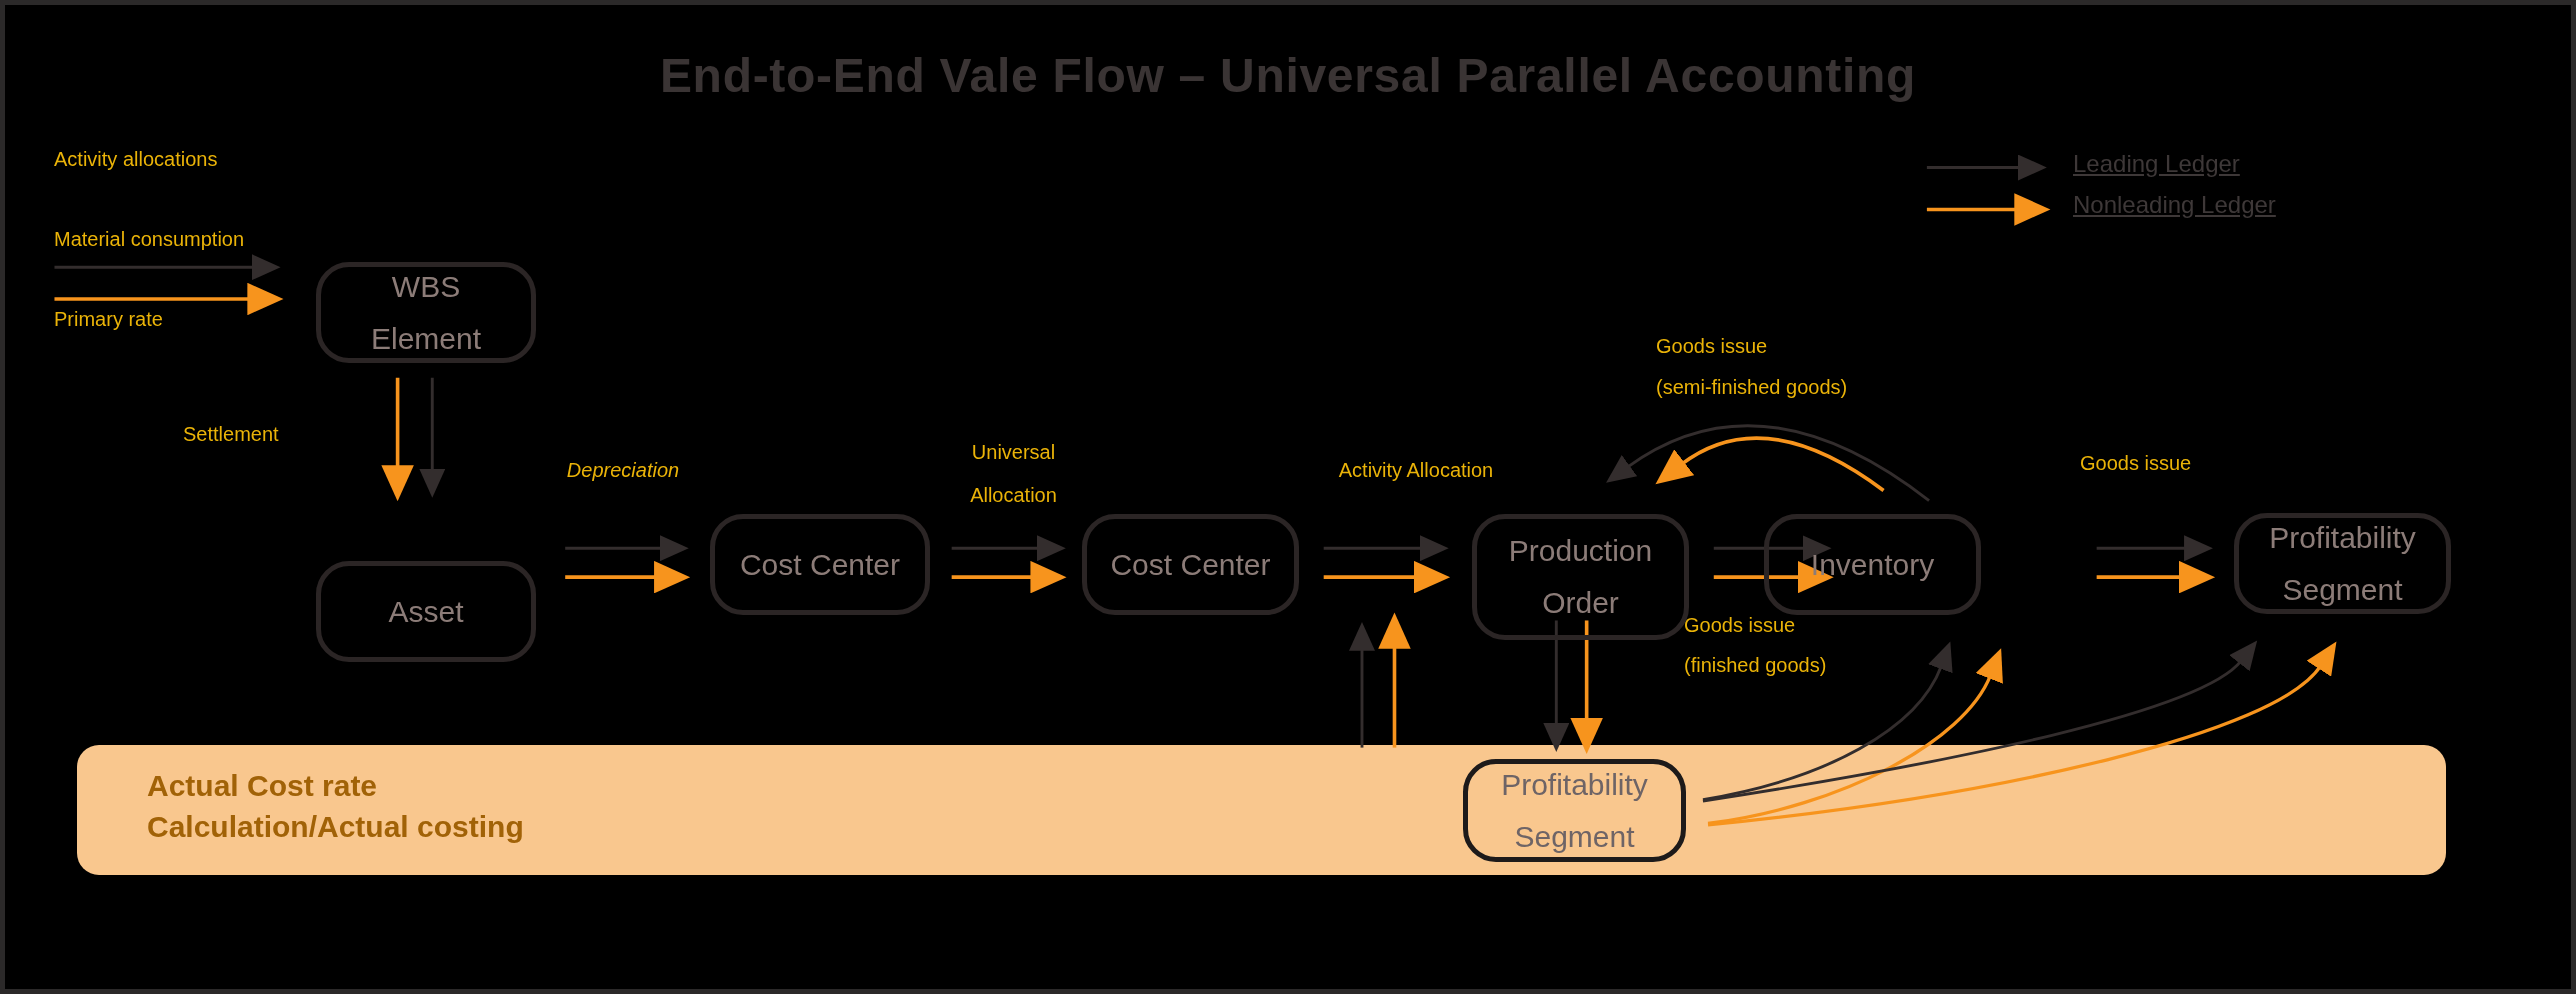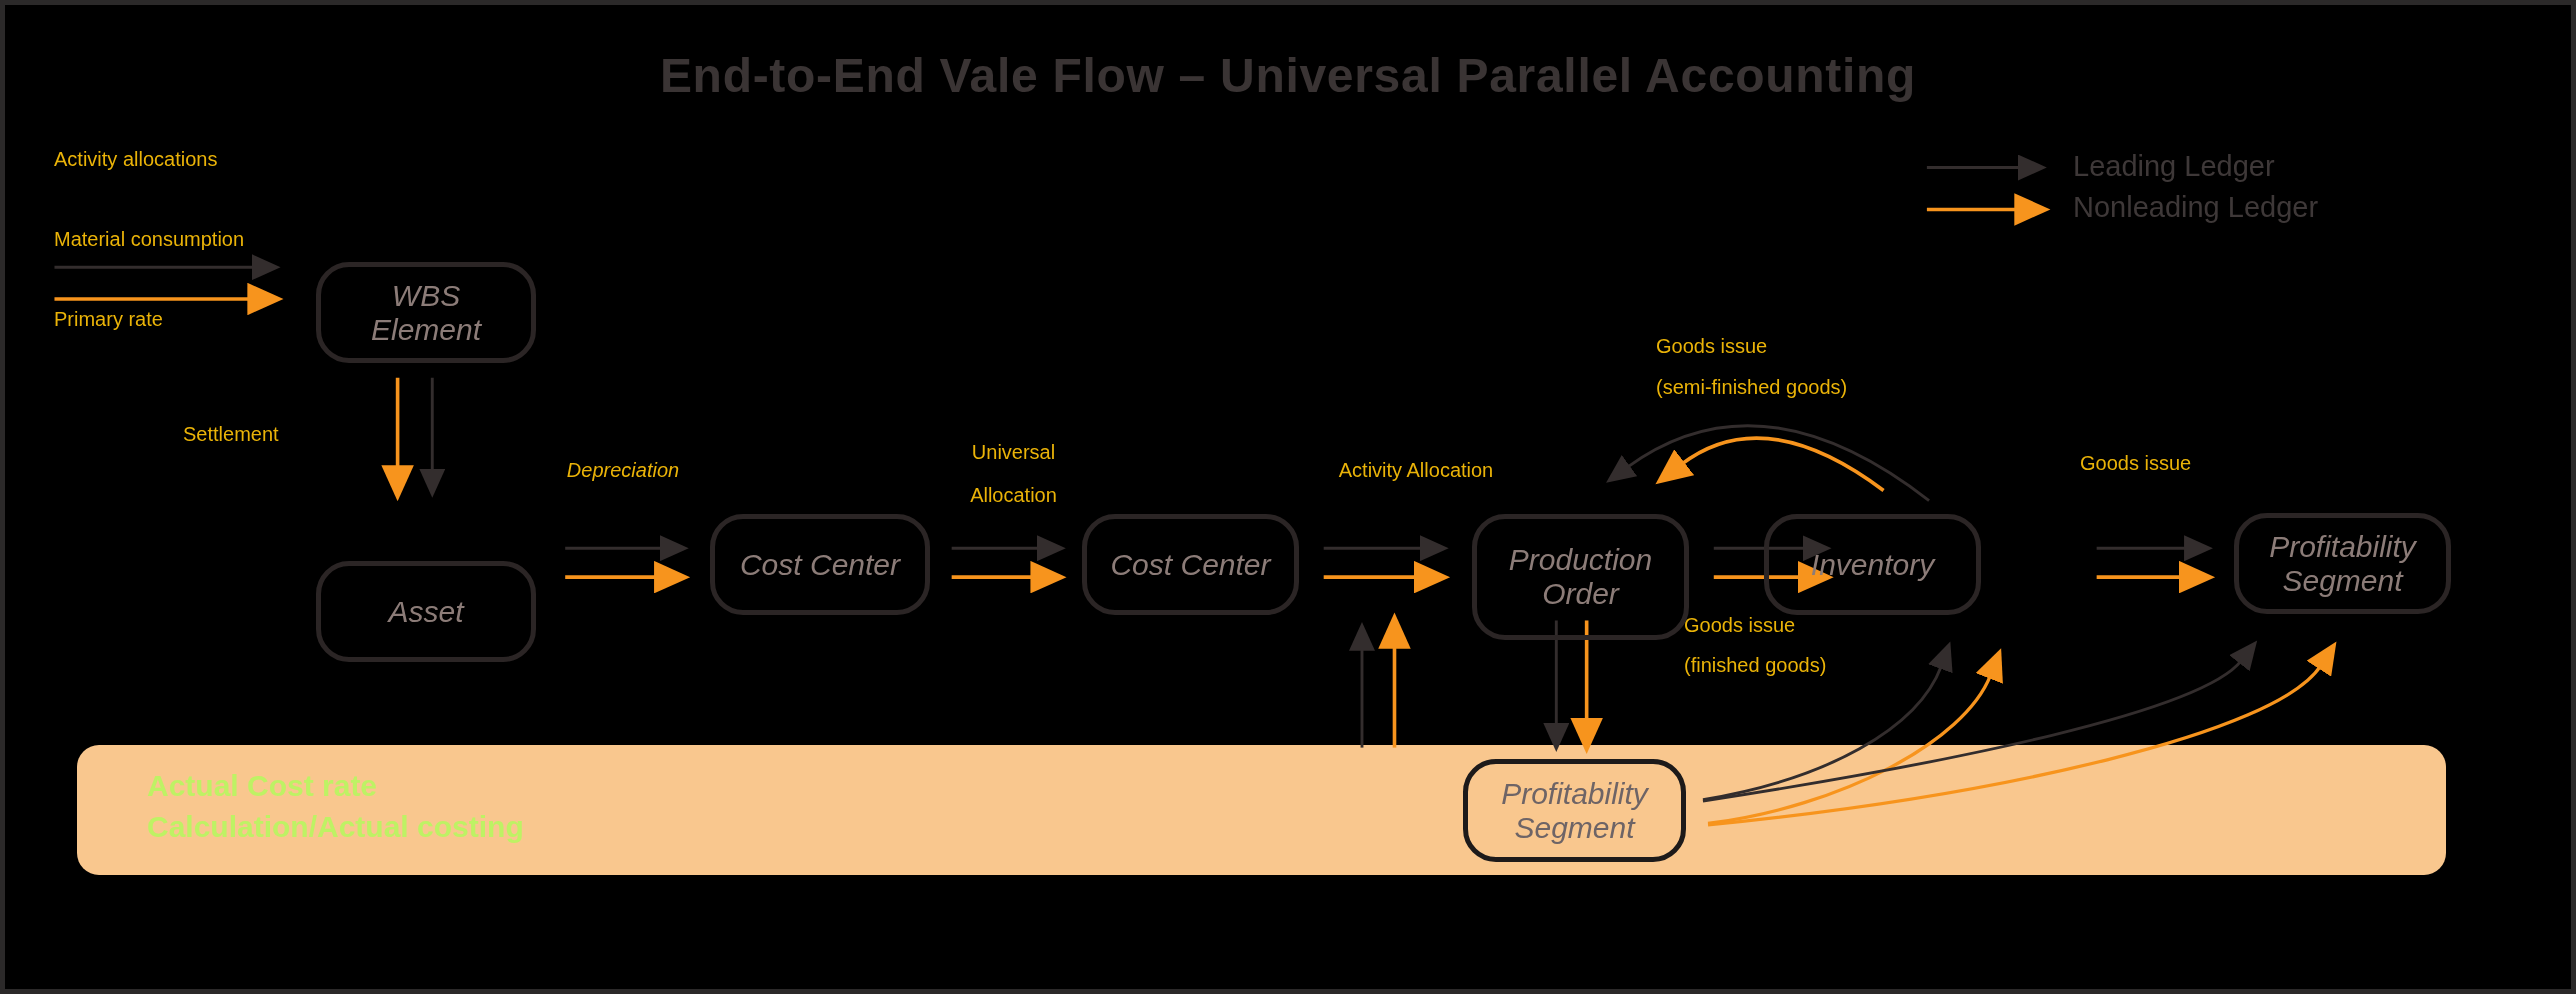--- a/index.html
+++ b/index.html
@@ -13,33 +13,33 @@
     font-size:48px;font-weight:bold;color:#3A3434;letter-spacing:0.7px;
   }
   .label{
     position:absolute;font-size:20px;color:#eab308;white-space:pre-line;
     line-height:41px;
   }
   .label.center{text-align:center;}
   .node{
     position:absolute;display:flex;align-items:center;justify-content:center;
     border:5px solid #2B2525;border-radius:33px;color:#8C7C78;
-    font-size:30px;line-height:34px;text-align:center;white-space:pre-line;
-    background:transparent;box-sizing:border-box;font-style:italic;
+    font-size:30px;line-height:52px;text-align:center;white-space:pre-line;
+    background:transparent;box-sizing:border-box;
   }
   .node.on-band{border-color:#1D1A1A;color:#6E6466;}
   .band{
     position:absolute;left:72px;top:740px;width:2369px;height:130px;
     background:#F9C78E;border-radius:22px;
   }
   .band-label{
     position:absolute;left:142px;top:760px;font-size:30px;font-weight:bold;
-    color:#bef264;line-height:41px;white-space:pre-line;
+    color:#a16207;line-height:41px;white-space:pre-line;
   }
-  .legend-label{position:absolute;font-size:29px;color:#3E3838;white-space:nowrap;}
+  .legend-label{position:absolute;font-size:24px;color:#3E3838;white-space:nowrap;text-decoration:underline;}
   svg.layer{position:absolute;left:0;top:0;width:2576px;height:994px;pointer-events:none;}
 </style>
 </head>
 <body>
 
 <div class="stage">
 
   <div class="title">End-to-End Vale Flow – Universal Parallel Accounting</div>
 
   <div class="label" style="left:49px;top:134px;line-height:40px;"><span>Activity allocations</span><br>

